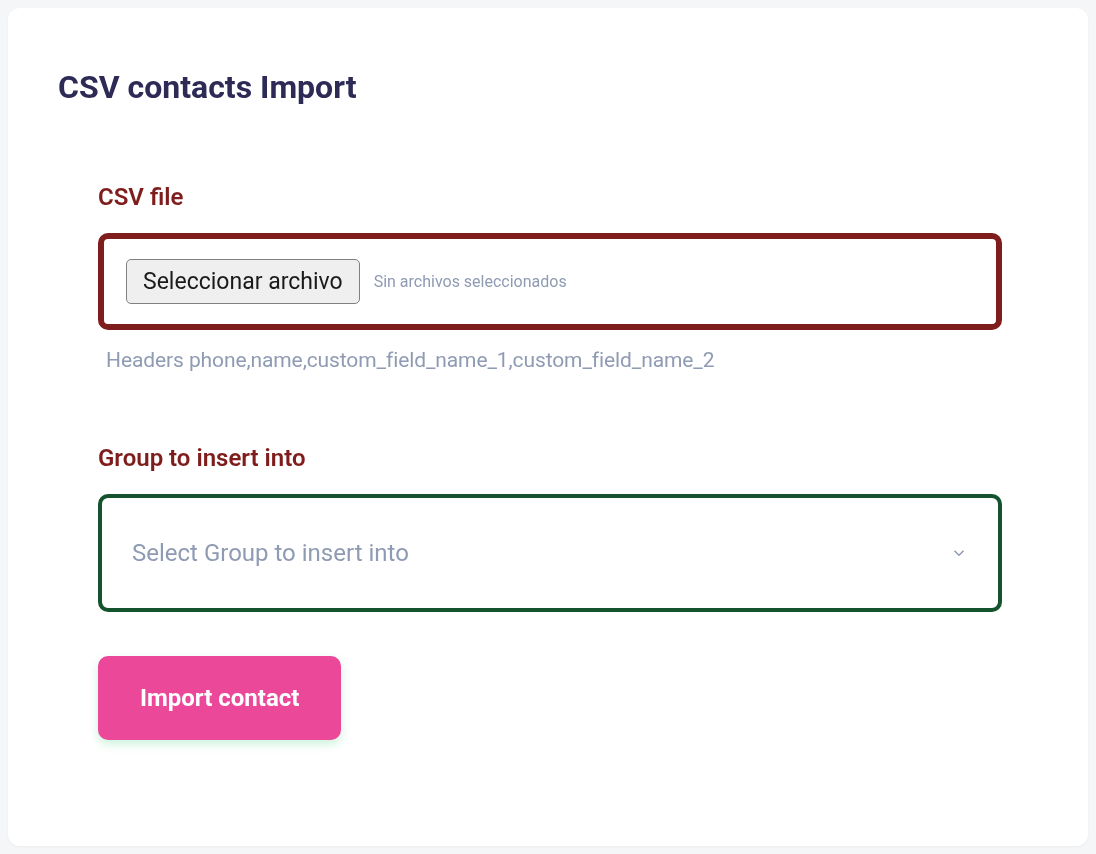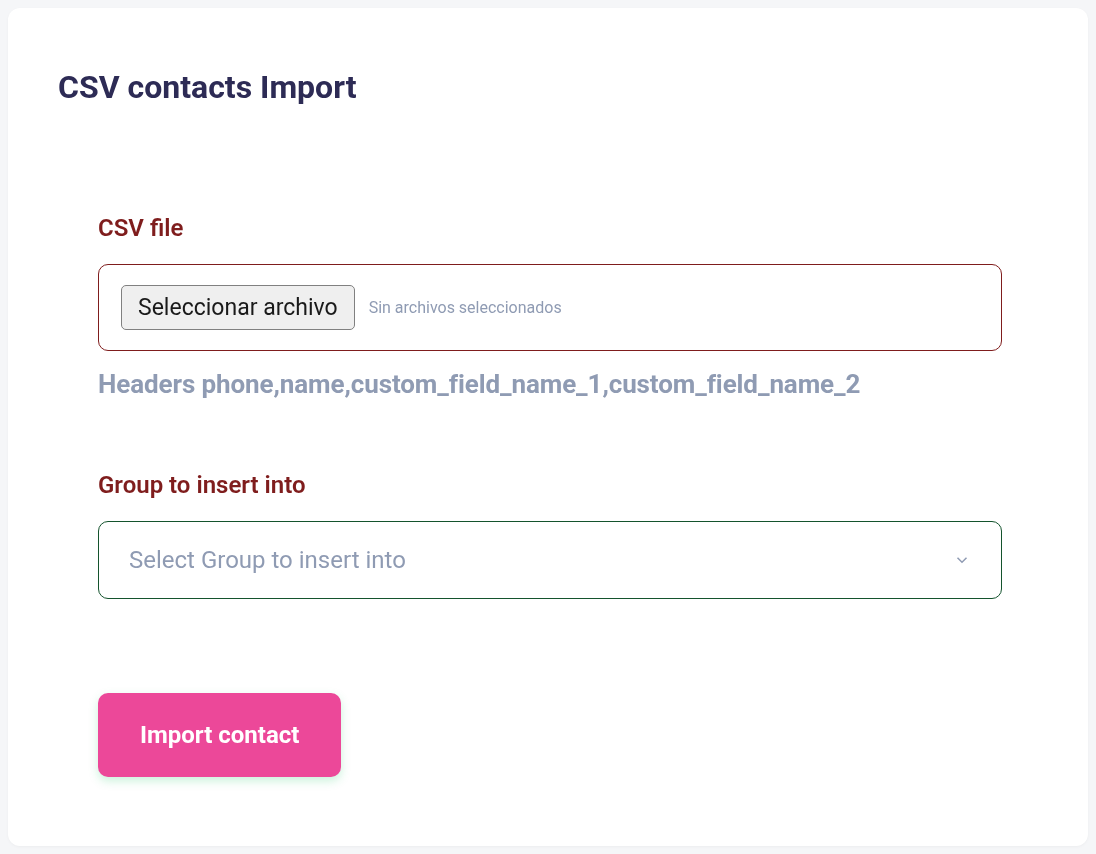--- a/index.html
+++ b/index.html
@@ -18,35 +18,35 @@
       background: #ffffff;
       border-radius: 12px;
       box-shadow: 0 1px 3px rgba(0,0,0,0.04);
       padding: 60px 50px 80px 50px;
       height: 100%;
     }
     .page-title {
       font-size: 32px;
       font-weight: 700;
       color: #2d2b55;
-      margin-bottom: 108px;
+      margin-bottom: 77px;
     }
     .form-content {
       padding-left: 40px;
       padding-right: 36px;
     }
     .field-label {
       font-size: 24px;
       font-weight: 600;
       color: #7f1d1d;
       margin-bottom: 22px;
       display: block;
     }
     .file-input-wrapper {
-      border: 1px solid #7f1d1d;
+      border: 6px solid #7f1d1d;
       border-radius: 10px;
       padding: 20px 22px;
       display: flex;
       align-items: center;
       gap: 14px;
     }
     .file-select-button {
       background: #efefef;
       border: 1px solid #808080;
       border-radius: 5px;
@@ -56,37 +56,38 @@
       color: #1a1a1a;
       font-family: inherit;
       cursor: pointer;
     }
     .file-status-text {
       font-size: 16px;
       color: #8f9bb3;
       font-weight: 400;
     }
     .help-text {
-      font-size: 26px;
+      font-size: 21px;
       color: #8f9bb3;
       margin-top: 18px;
-      font-weight: 700;
+      font-weight: 400;
       letter-spacing: -0.1px;
+      margin-left: 8px;
     }
     .field-group {
       margin-bottom: 72px;
     }
     .field-group-2 {
-      margin-bottom: 94px;
+      margin-bottom: 44px;
     }
     .select-wrapper {
       position: relative;
-      border: 1px solid #14532d;
+      border: 4px solid #14532d;
       border-radius: 10px;
-      padding: 24px 30px;
+      padding: 41px 30px;
       display: flex;
       align-items: center;
       justify-content: space-between;
       cursor: pointer;
       background: #ffffff;
     }
     .select-placeholder {
       font-size: 24px;
       color: #8f9bb3;
       font-weight: 400;

